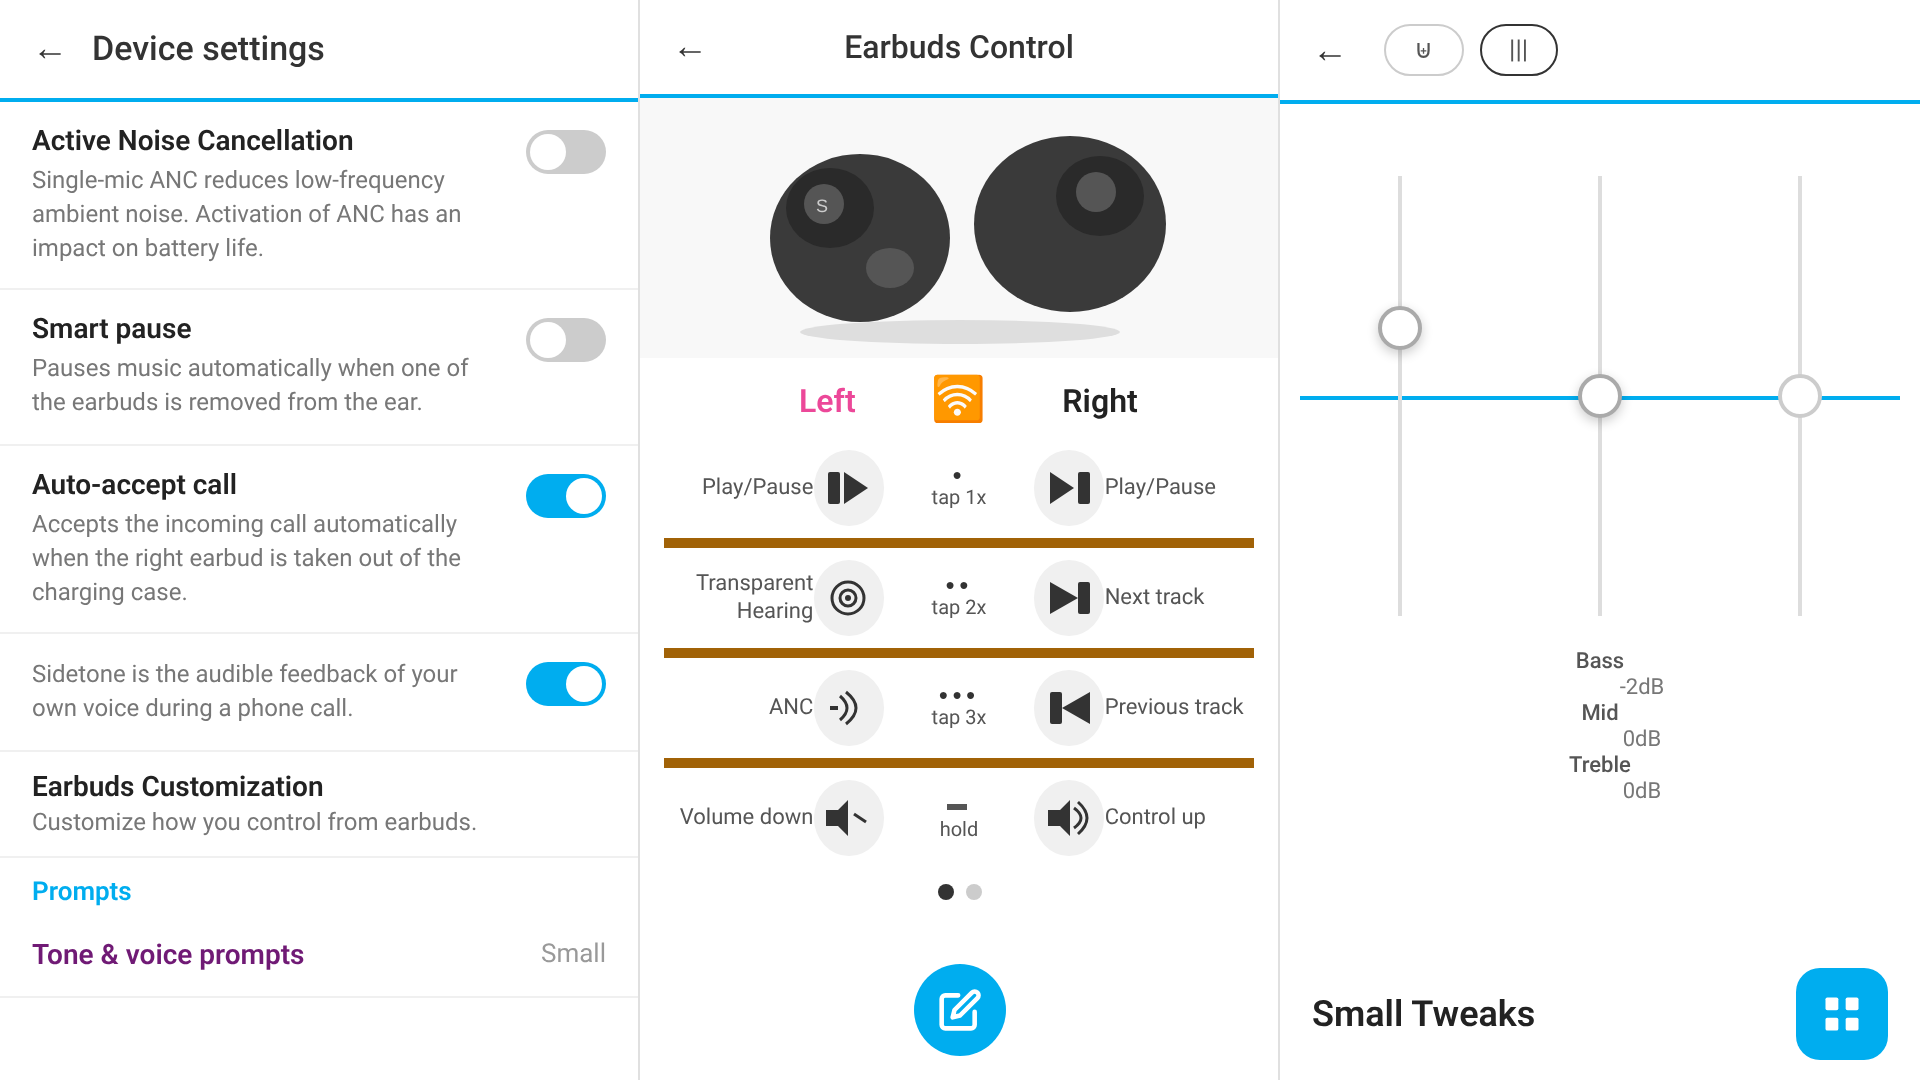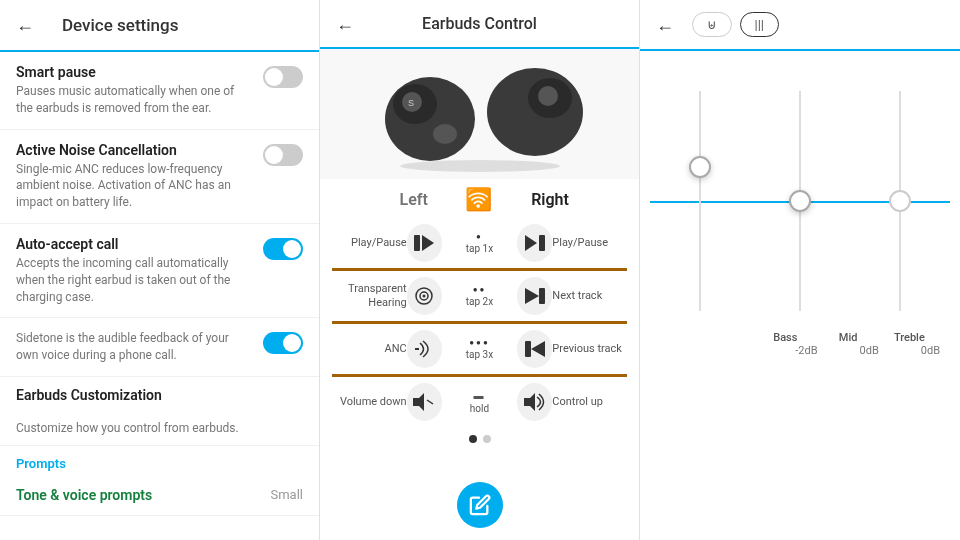--- a/index.html
+++ b/index.html
@@ -29,21 +29,20 @@
     .left-header .back-arrow {
       font-size: 18px;
       margin-right: 12px;
       color: #333;
       cursor: pointer;
     }
     .left-header .title {
       font-size: 17px;
       font-weight: 500;
       color: #333;
-      margin-left: 16px;
     }
     .setting-item {
       padding: 12px 16px;
       border-bottom: 1px solid #f0f0f0;
       display: flex;
       justify-content: space-between;
       align-items: flex-start;
     }
     .setting-item .setting-text { flex: 1; margin-right: 12px; }
     .setting-item .setting-name {
@@ -86,37 +85,37 @@
       font-weight: 600;
     }
     .nav-item {
       padding: 10px 16px;
       border-bottom: 1px solid #f0f0f0;
     }
     .nav-item .nav-name {
       font-size: 14px;
       font-weight: 600;
       color: #222;
-      margin-bottom: 18px;
+      margin-bottom: 2px;
     }
     .nav-item .nav-desc {
       font-size: 12px;
       color: #777;
     }
     .setting-item-inline {
       padding: 12px 16px;
       border-bottom: 1px solid #f0f0f0;
       display: flex;
       justify-content: space-between;
       align-items: center;
     }
     .setting-item-inline .setting-name {
       font-size: 14px;
       font-weight: 600;
-      color: #15803d;
+      color: #701a75;
     }
     .setting-item-inline .setting-value {
       font-size: 13px;
       color: #999;
     }
 
     
     .middle-panel {
       width: 320px;
       height: 540px;
@@ -161,21 +160,21 @@
       display: flex;
       justify-content: space-around;
       margin-bottom: 6px;
       align-items: center;
     }
     .controls-header .col-left {
       width: 90px;
       text-align: right;
       font-size: 16px;
       font-weight: 600;
-      color: #737373;
+      color: #ec4899;
     }
     .controls-header .col-center {
       width: 80px;
       display: flex;
       justify-content: center;
     }
     .controls-header .col-right {
       width: 90px;
       text-align: left;
       font-size: 16px;
@@ -184,21 +183,21 @@
     }
     .wifi-icon {
       font-size: 22px;
       color: #333;
     }
     .control-row {
       display: flex;
       align-items: center;
       justify-content: space-around;
       padding: 6px 0;
-      border-bottom: 3px solid #a16207;
+      border-bottom: 5px solid #a16207;
     }
     .control-row:last-child { border-bottom: none; }
     .control-label {
       width: 80px;
       font-size: 11px;
       color: #555;
       text-align: right;
       line-height: 1.3;
     }
     .control-btn {
@@ -347,22 +346,23 @@
       transform: translateX(-50%);
       cursor: pointer;
     }
     .eq-thumb.active {
       background: #fff;
       border: 2px solid #aaa;
       box-shadow: 0 2px 6px rgba(0,0,0,0.2);
     }
     .eq-label-area {
       display: flex;
-      justify-content: flex-end;
+      justify-content: flex-start;
       padding: 0 10px;
+      flex-direction: column;
     }
     .eq-label {
       text-align: center;
       font-size: 11px;
       color: #888;
     }
     .eq-label .band { font-weight: 500; color: #555; }
     .eq-label .value { color: #777; margin-left: 42px; }
 
     .bottom-area {
@@ -396,30 +396,30 @@
 <body>
 
 <div class="left-panel">
   <div class="left-header">
     <span class="back-arrow">←</span>
     <span class="title">Device settings</span>
   </div>
 
   <div class="setting-item">
     <div class="setting-text">
+      <div class="setting-name">Active Noise Cancellation</div>
+      <div class="setting-desc">Single-mic ANC reduces low-frequency ambient noise. Activation of ANC has an impact on battery life.</div>
+    </div>
+    <div class="toggle off"></div>
+  </div>
+
+  <div class="setting-item">
+    <div class="setting-text">
       <div class="setting-name">Smart pause</div>
       <div class="setting-desc">Pauses music automatically when one of the earbuds is removed from the ear.</div>
-    </div>
-    <div class="toggle off"></div>
-  </div>
-
-  <div class="setting-item">
-    <div class="setting-text">
-      <div class="setting-name">Active Noise Cancellation</div>
-      <div class="setting-desc">Single-mic ANC reduces low-frequency ambient noise. Activation of ANC has an impact on battery life.</div>
     </div>
     <div class="toggle off"></div>
   </div>
 
   <div class="setting-item">
     <div class="setting-text">
       <div class="setting-name">Auto-accept call</div>
       <div class="setting-desc">Accepts the incoming call automatically when the right earbud is taken out of the charging case.</div>
     </div>
     <div class="toggle on"></div>
@@ -629,13 +629,24 @@
         <div class="band">Mid</div>
         <div class="value">0dB</div>
       </div>
       <div class="eq-label">
         <div class="band">Treble</div>
         <div class="value">0dB</div>
       </div>
     </div>
   </div>
 
+  <div class="bottom-area">
+    <div class="small-tweaks-label">Small Tweaks</div>
+    <div class="fab-right">
+      <svg width="22" height="22" viewBox="0 0 24 24" fill="white">
+        <rect x="3" y="3" width="7" height="7" rx="1"></rect>
+        <rect x="14" y="3" width="7" height="7" rx="1"></rect>
+        <rect x="3" y="14" width="7" height="7" rx="1"></rect>
+        <rect x="14" y="14" width="7" height="7" rx="1"></rect>
+      </svg>
+    </div>
+  </div>
 </div>
 
 </body></html>

